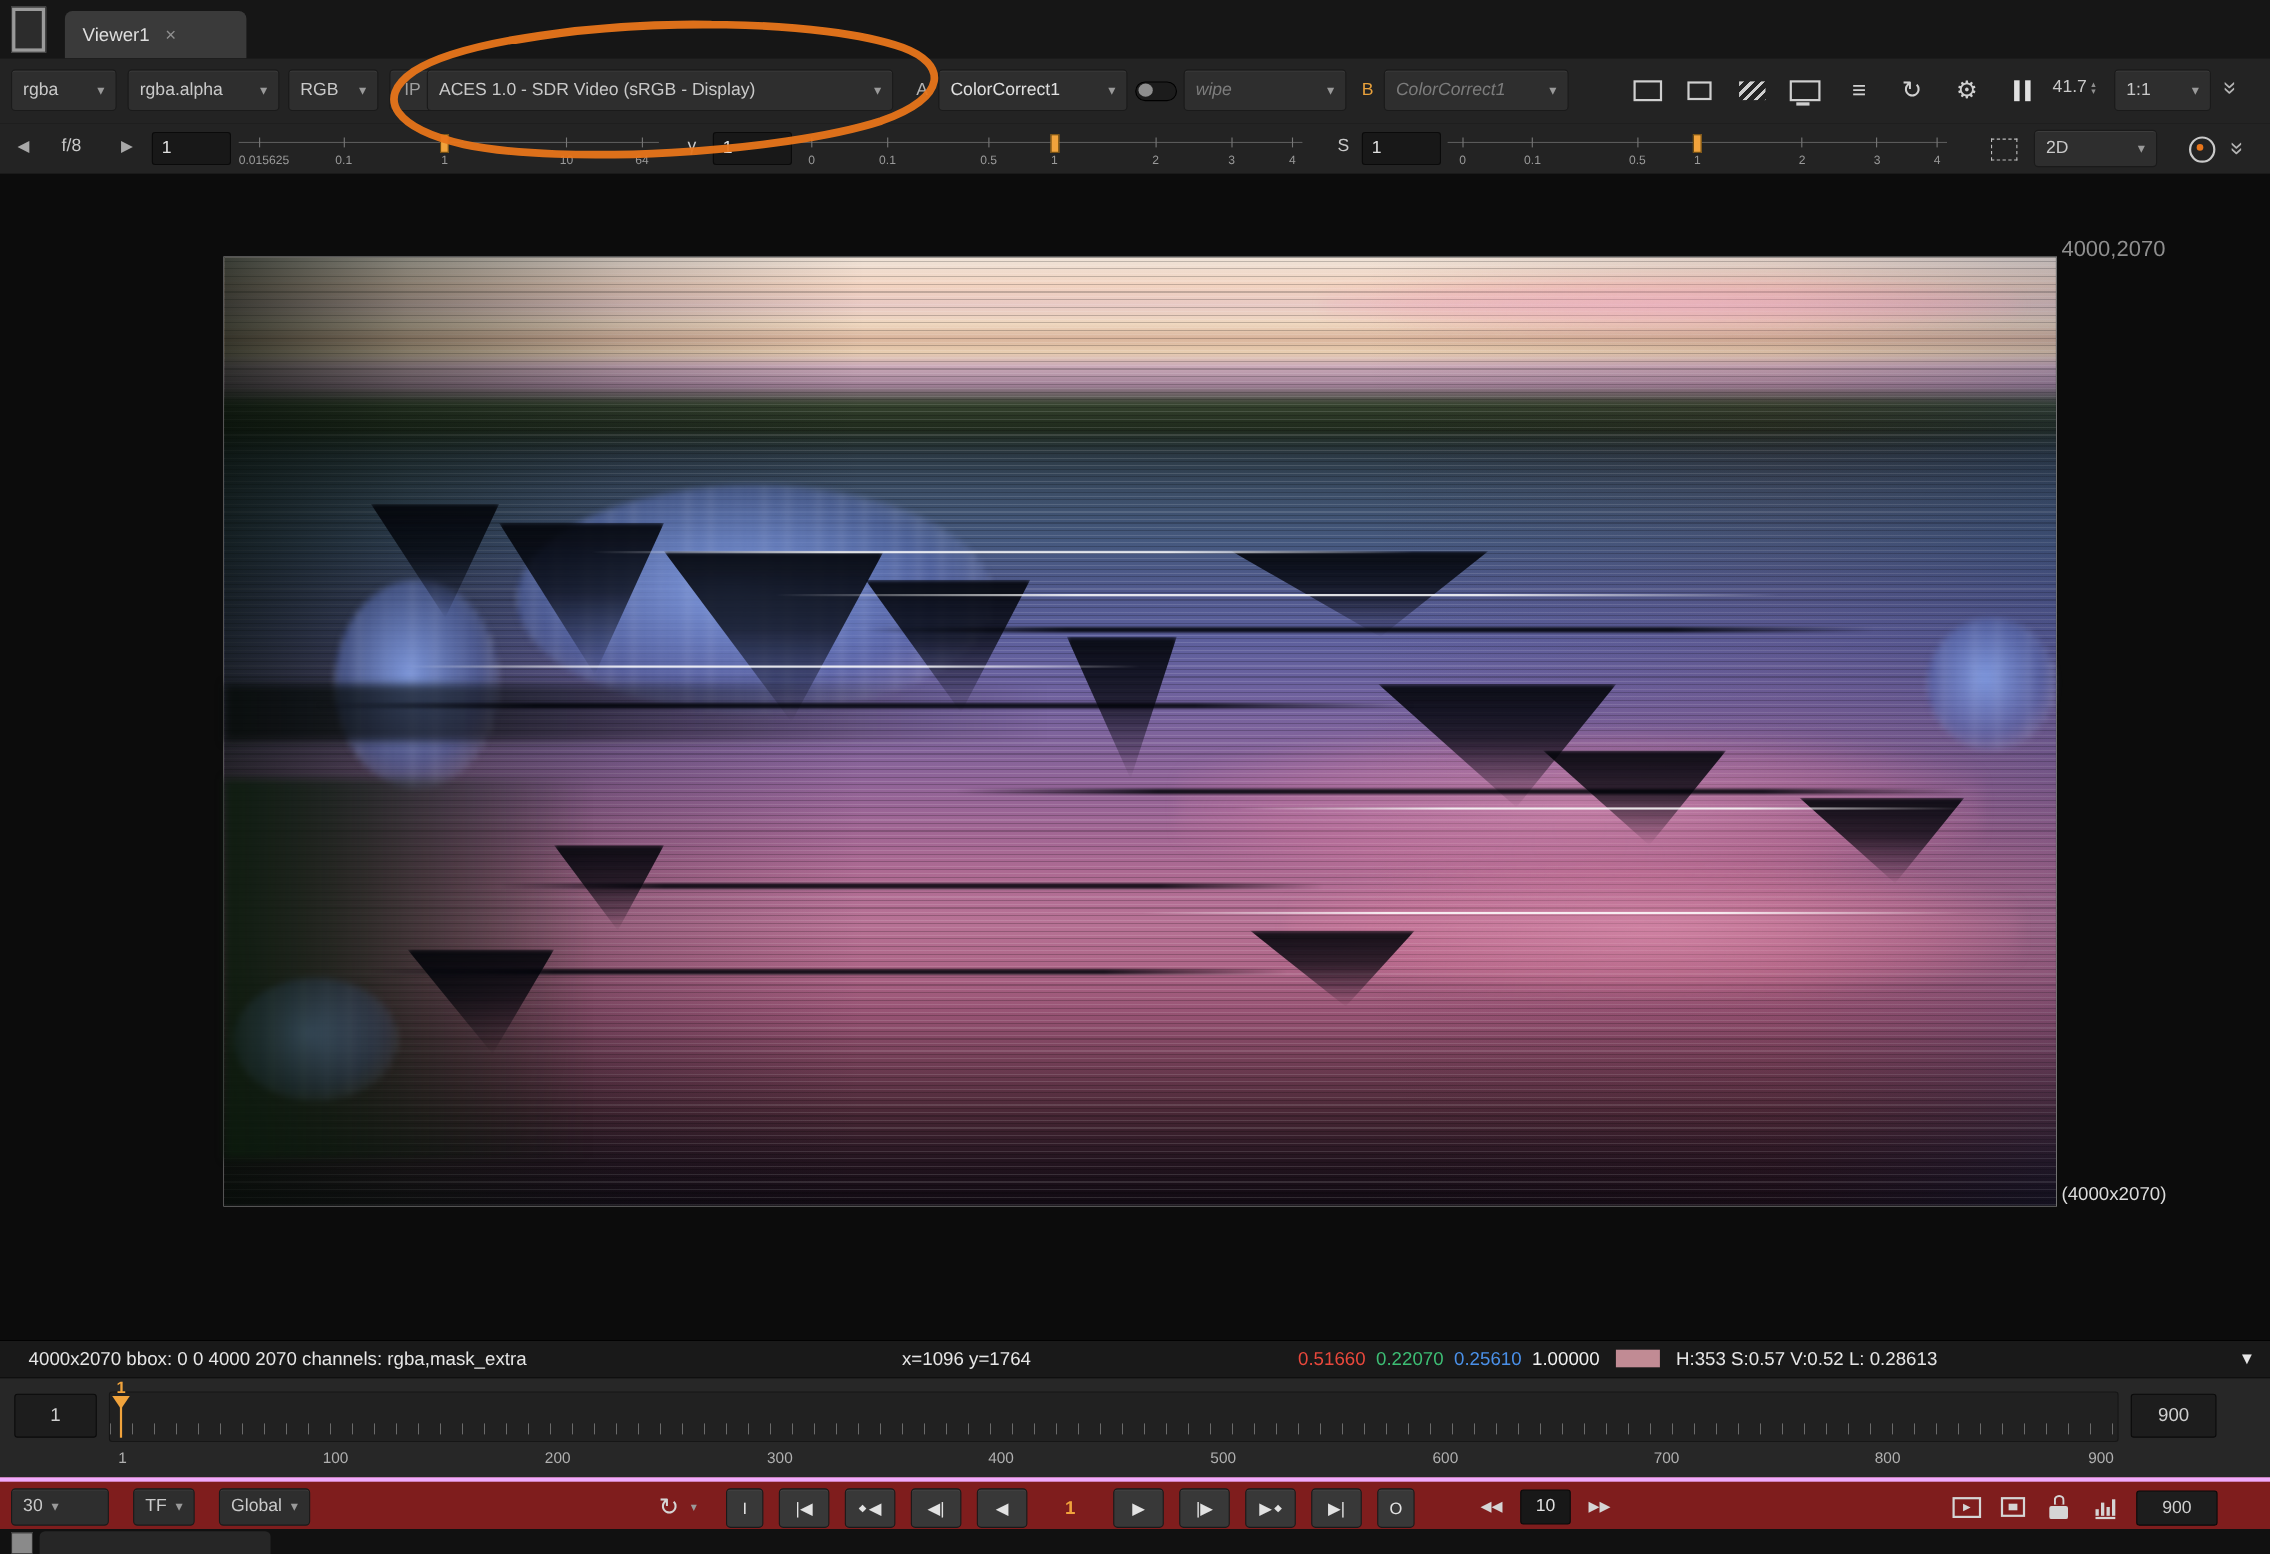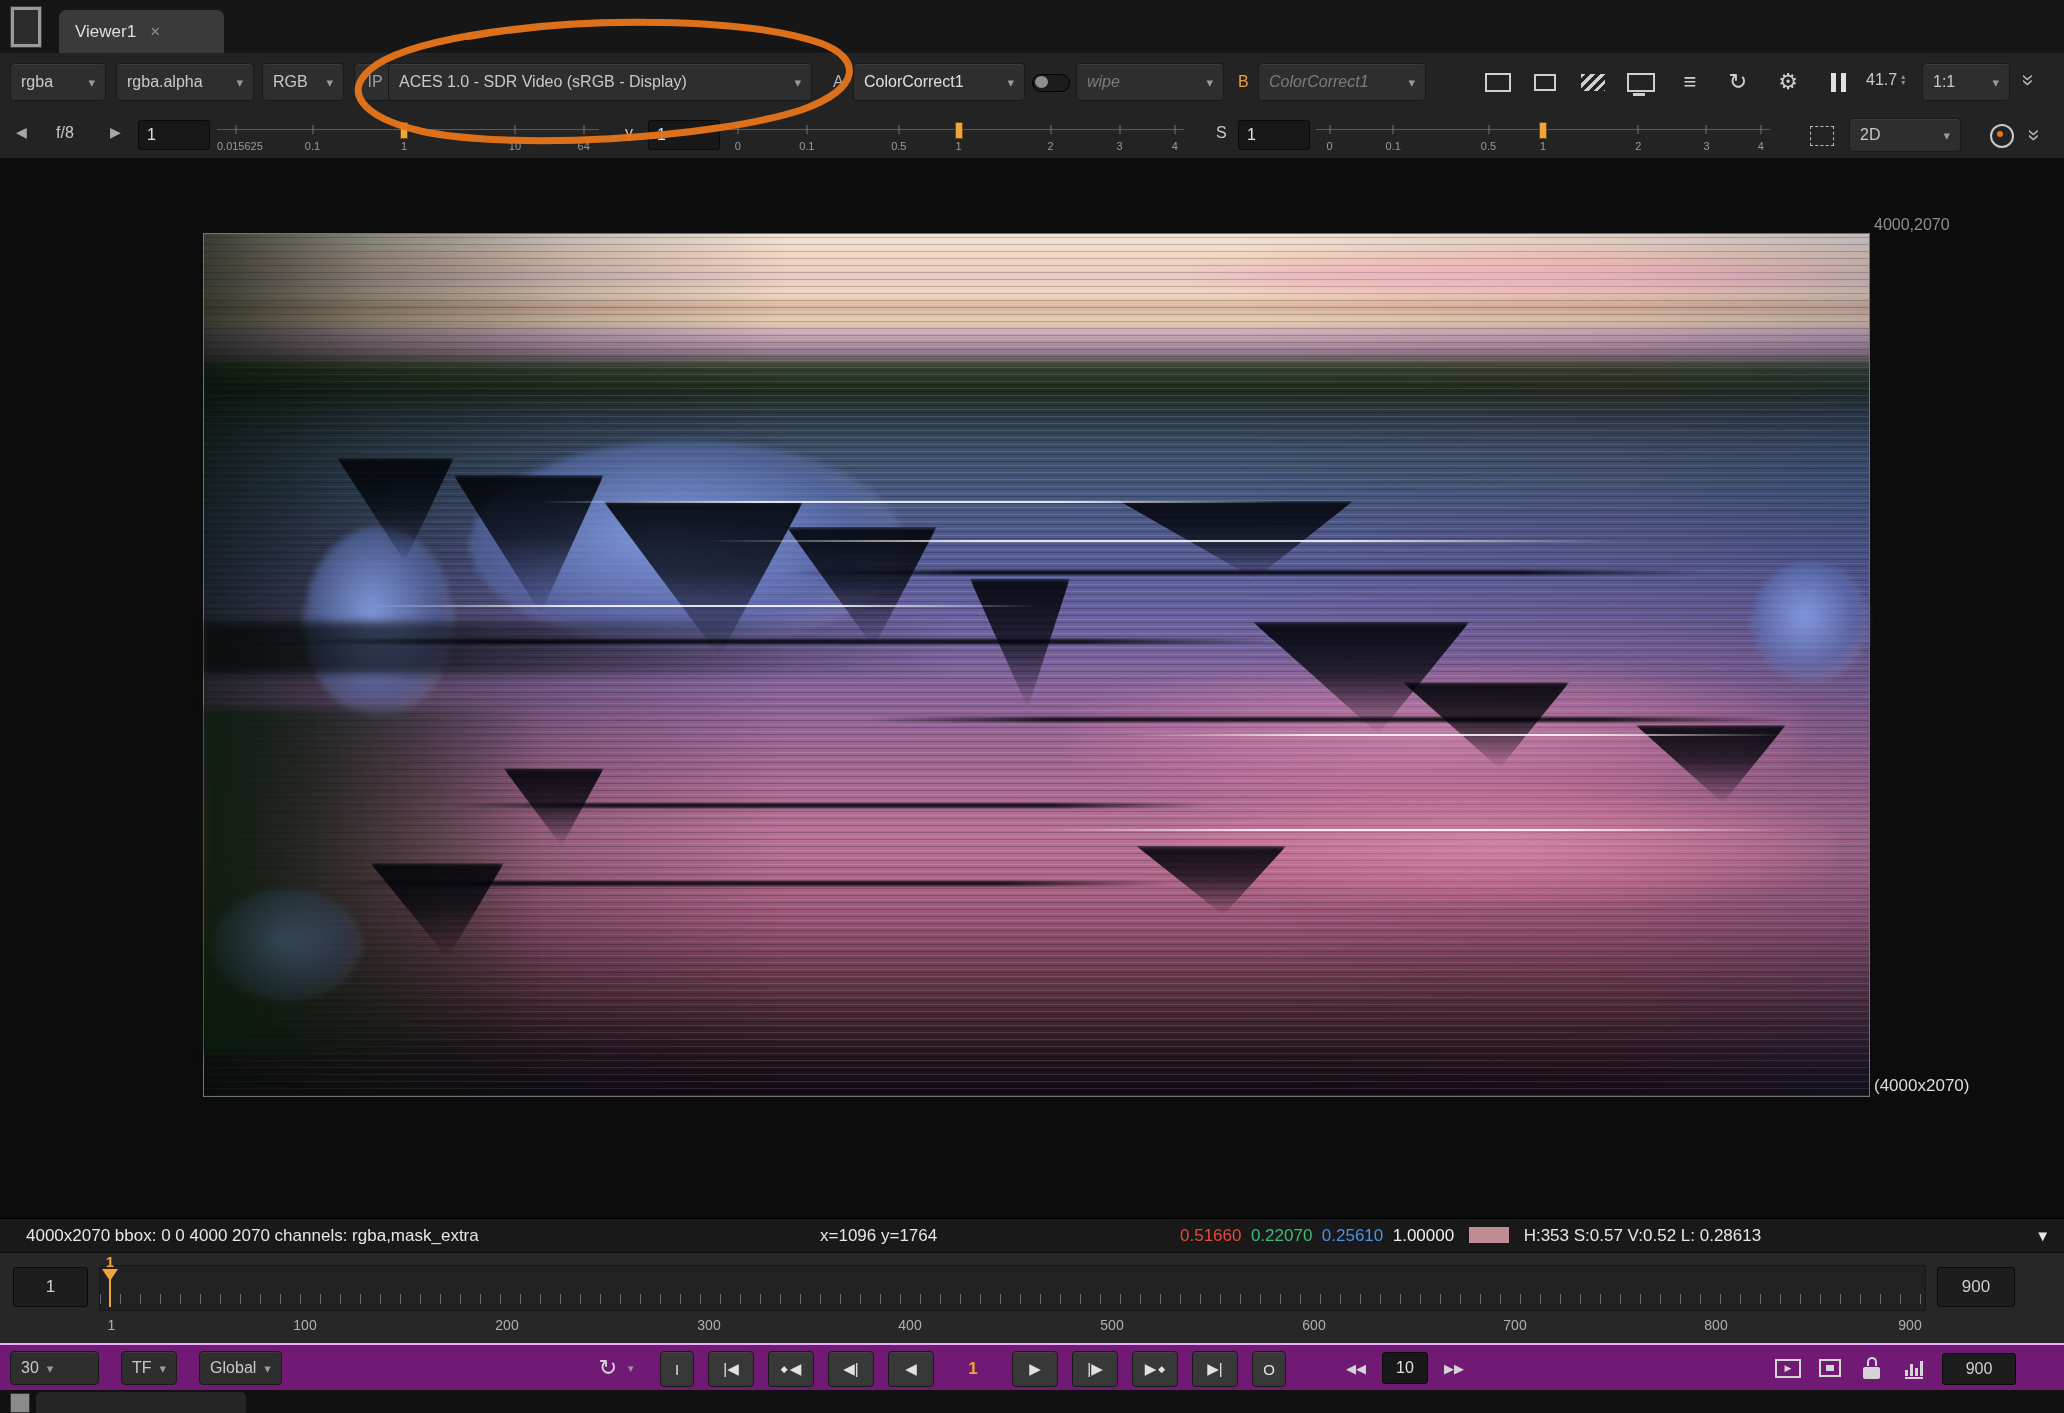--- a/index.html
+++ b/index.html
@@ -82,21 +82,21 @@
   .cluster{border-radius:50%;filter:blur(3px);
     background:
       repeating-linear-gradient(90deg, rgba(255,255,255,.30) 0 2px, rgba(255,255,255,0) 2px 7px),
       radial-gradient(ellipse at 45% 45%, rgba(118,148,225,.9) 0%, rgba(60,85,170,.45) 55%, rgba(0,0,0,0) 78%);}
   .wedge{filter:blur(2px);opacity:.92;background:linear-gradient(180deg,#04060b 0%,rgba(4,6,11,.8) 45%,rgba(4,6,11,0) 100%);
     clip-path:polygon(0 0,100% 0,58% 100%);}
   .pink{filter:blur(6px);background:radial-gradient(ellipse at 50% 50%, rgba(255,165,195,.42) 0%, rgba(255,140,175,.18) 55%, rgba(0,0,0,0) 80%);}
   .darkband{filter:blur(4px);background:linear-gradient(90deg, rgba(5,10,8,.8), rgba(5,10,8,0));}
   .lline{height:2px;filter:blur(.5px);background:linear-gradient(90deg,transparent,rgba(255,255,255,.85) 30% 70%,transparent);}
   .dline{height:5px;filter:blur(1px);background:linear-gradient(90deg,transparent,rgba(2,4,10,.85) 20% 80%,transparent);}
-  .res-top{position:absolute;left:1874px;top:58px;color:#8f8f8f;font-size:16px;}
+  .res-top{position:absolute;left:1874px;top:58px;color:#8f8f8f;font-size:20px;}
   .res-bottom{position:absolute;left:1874px;top:918px;color:#dcdcdc;font-size:17px;}
   
   .status-bar{position:absolute;left:0;top:1218px;width:100%;height:34px;background:#191919;border-top:1px solid #000;
     font-size:17px;color:#e6e6e6;}
   .status-bar .seg{position:absolute;top:7px;white-space:nowrap;}
   .val-r{color:var(--value-red,#e8483c);} .val-g{color:var(--value-green,#3dbd74);}
   .val-b{color:var(--value-blue,#4a90e8);} .val-a{color:#f0f0f0;}
   .swatch{display:inline-block;width:40px;height:16px;background:var(--swatch-pink,#c18b94);vertical-align:-2px;margin:0 10px;}
   .status-caret{position:absolute;right:14px;top:8px;color:#e6e6e6;font-size:15px;cursor:pointer;}
   
@@ -105,21 +105,21 @@
     color:#cfcfcf;display:flex;align-items:center;justify-content:center;font-size:17px;}
   .track{position:absolute;left:99px;top:12px;width:1825px;height:44px;background:#212121;border:1px solid #161616;border-radius:3px;}
   .track .ruler{position:absolute;left:0;right:0;bottom:6px;height:10px;
     background:repeating-linear-gradient(90deg,#6a6a6a 0 1px,transparent 1px 20px);}
   .tl-num{position:absolute;top:64px;transform:translateX(-50%);font-size:14px;color:#b0b0b0;}
   .playhead-label{position:absolute;left:110px;top:0;transform:translateX(-50%);color:var(--playhead-orange,#f1a33c);font-size:15px;font-weight:bold;}
   .playhead-tri{position:absolute;left:110px;top:16px;transform:translateX(-50%);width:0;height:0;
     border-left:8px solid transparent;border-right:8px solid transparent;border-top:12px solid var(--playhead-orange,#f1a33c);}
   .playhead-line{position:absolute;left:109px;top:26px;width:2px;height:28px;background:var(--playhead-orange,#f1a33c);}
   
-  .playback{position:absolute;left:0;top:1343px;width:100%;height:47px;background:#701a75;border-top:2px solid #f0abfc;}
+  .playback{position:absolute;left:0;top:1343px;width:100%;height:47px;background:#7f1d1d;border-top:4px solid #f0abfc;}
   .pb-group{position:absolute;top:6px;display:flex;align-items:center;}
   .pbdd{position:relative;height:34px;background:#2e2e2e;border:1px solid #1a1a1a;border-radius:4px;
     box-shadow:inset 0 1px 0 rgba(255,255,255,.07);display:flex;align-items:center;gap:8px;padding:0 10px;box-sizing:border-box;cursor:pointer;font-size:16px;color:#c9c9c9;}
   .tbtn{min-width:44px;height:34px;background:#383838;border:1px solid #191919;border-radius:4px;color:#e2e2e2;
     display:flex;align-items:center;justify-content:center;font-size:15px;box-shadow:inset 0 1px 0 rgba(255,255,255,.07);cursor:pointer;gap:2px;white-space:nowrap;}
   .tbtn.narrow{min-width:32px;}
   .keydot{font-size:9px;}
   .framecur{min-width:50px;text-align:center;color:var(--playhead-orange,#f1a33c);font-size:17px;font-weight:bold;}
   .stepbox{width:44px;height:30px;background:#181818;border:1px solid #0a0a0a;border-radius:3px;color:#e0e0e0;
     display:flex;align-items:center;justify-content:center;font-size:16px;}

